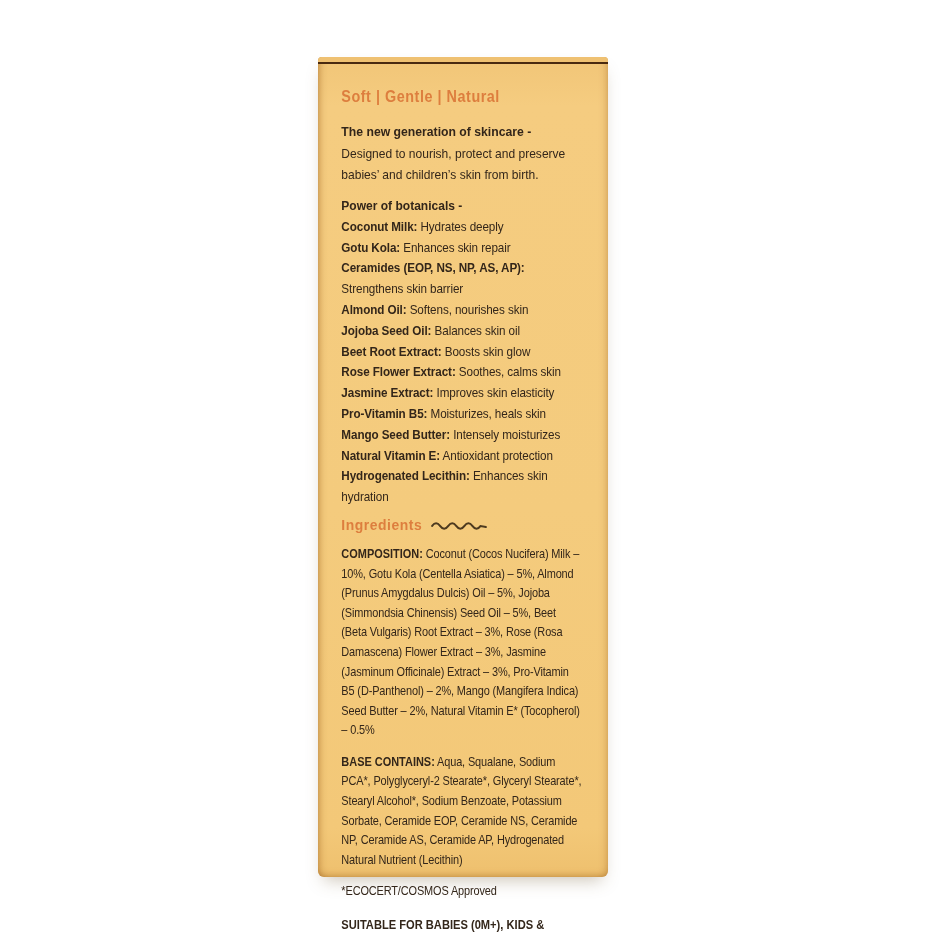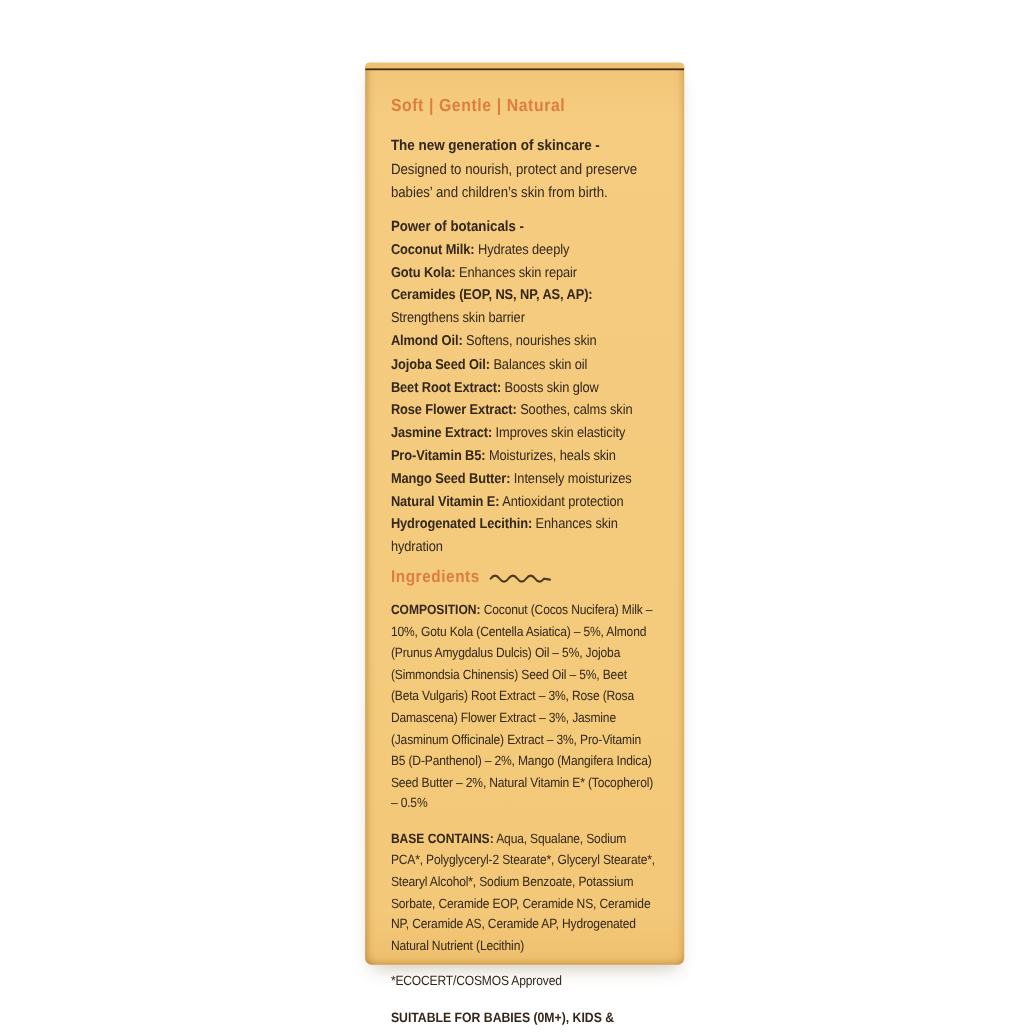--- a/index.html
+++ b/index.html
@@ -16,21 +16,21 @@
   body{
     width:940px;height:940px;
     background:var(--background);
     font-family:"Liberation Sans",sans-serif;
     overflow:hidden;
     position:relative;
   }
   .scene{position:absolute;inset:0;}
   .box{
     position:absolute;
-    left:332px;top:57px;
+    left:318px;top:57px;
     width:290px;height:820px;
     background:linear-gradient(180deg,#f1c577 0%,#f5cc80 6%,var(--box-face) 55%,#f3c878 94%,var(--box-face-dark) 100%);
     border-radius:4px 4px 6px 6px;
     box-shadow:
       inset 5px 0 9px -5px rgba(150,90,25,.65),
       inset -4px 0 8px -4px rgba(150,90,25,.45),
       inset 0 -5px 9px -5px rgba(150,90,25,.40),
       0 9px 16px -6px rgba(110,85,45,.35);
   }
   .box-top{

